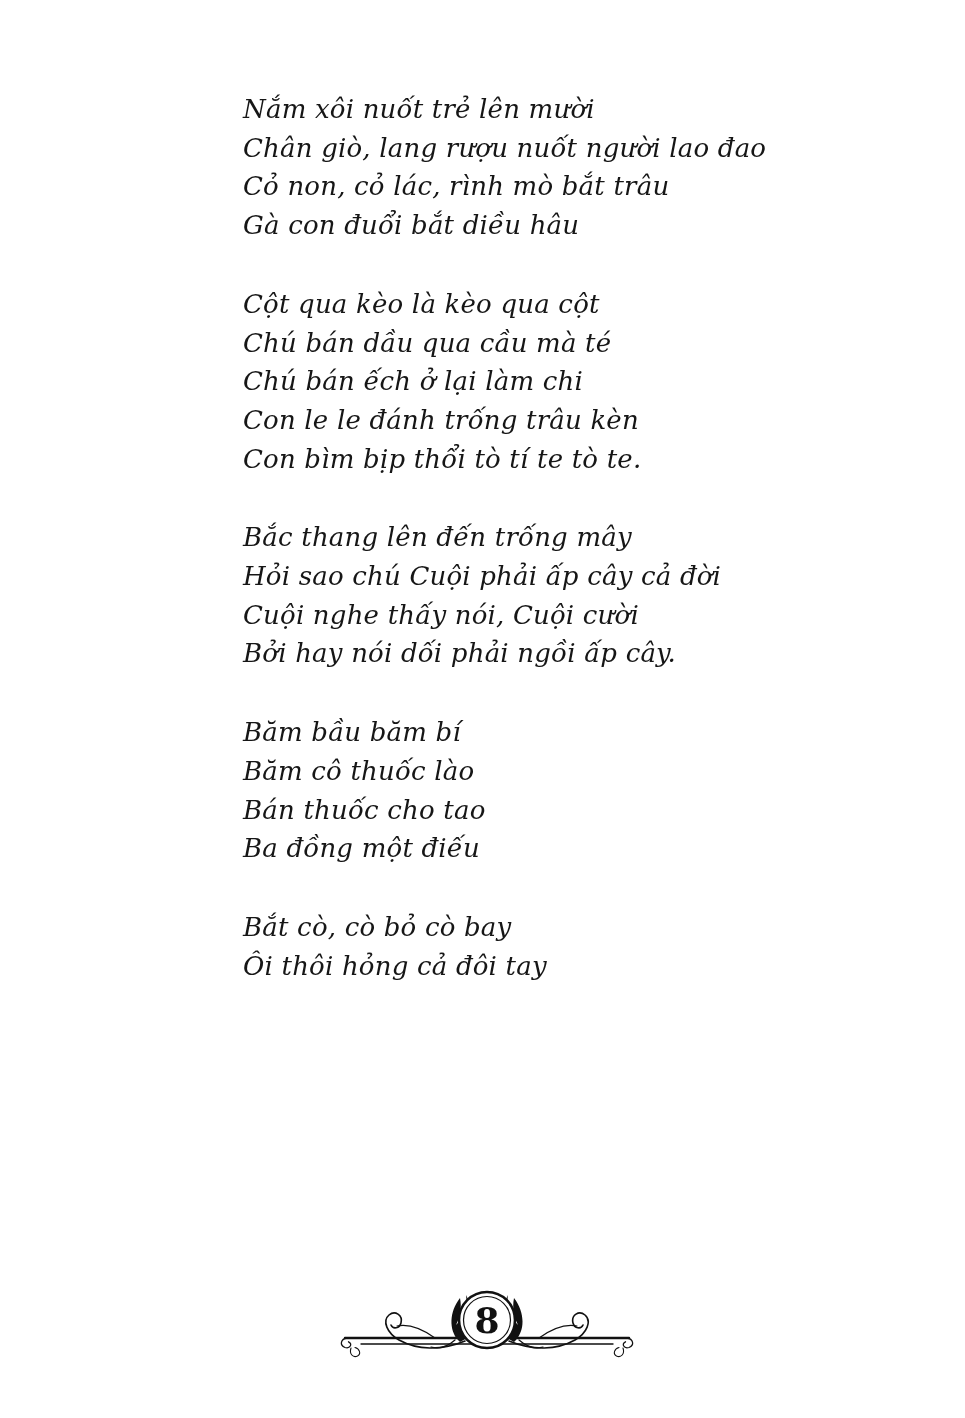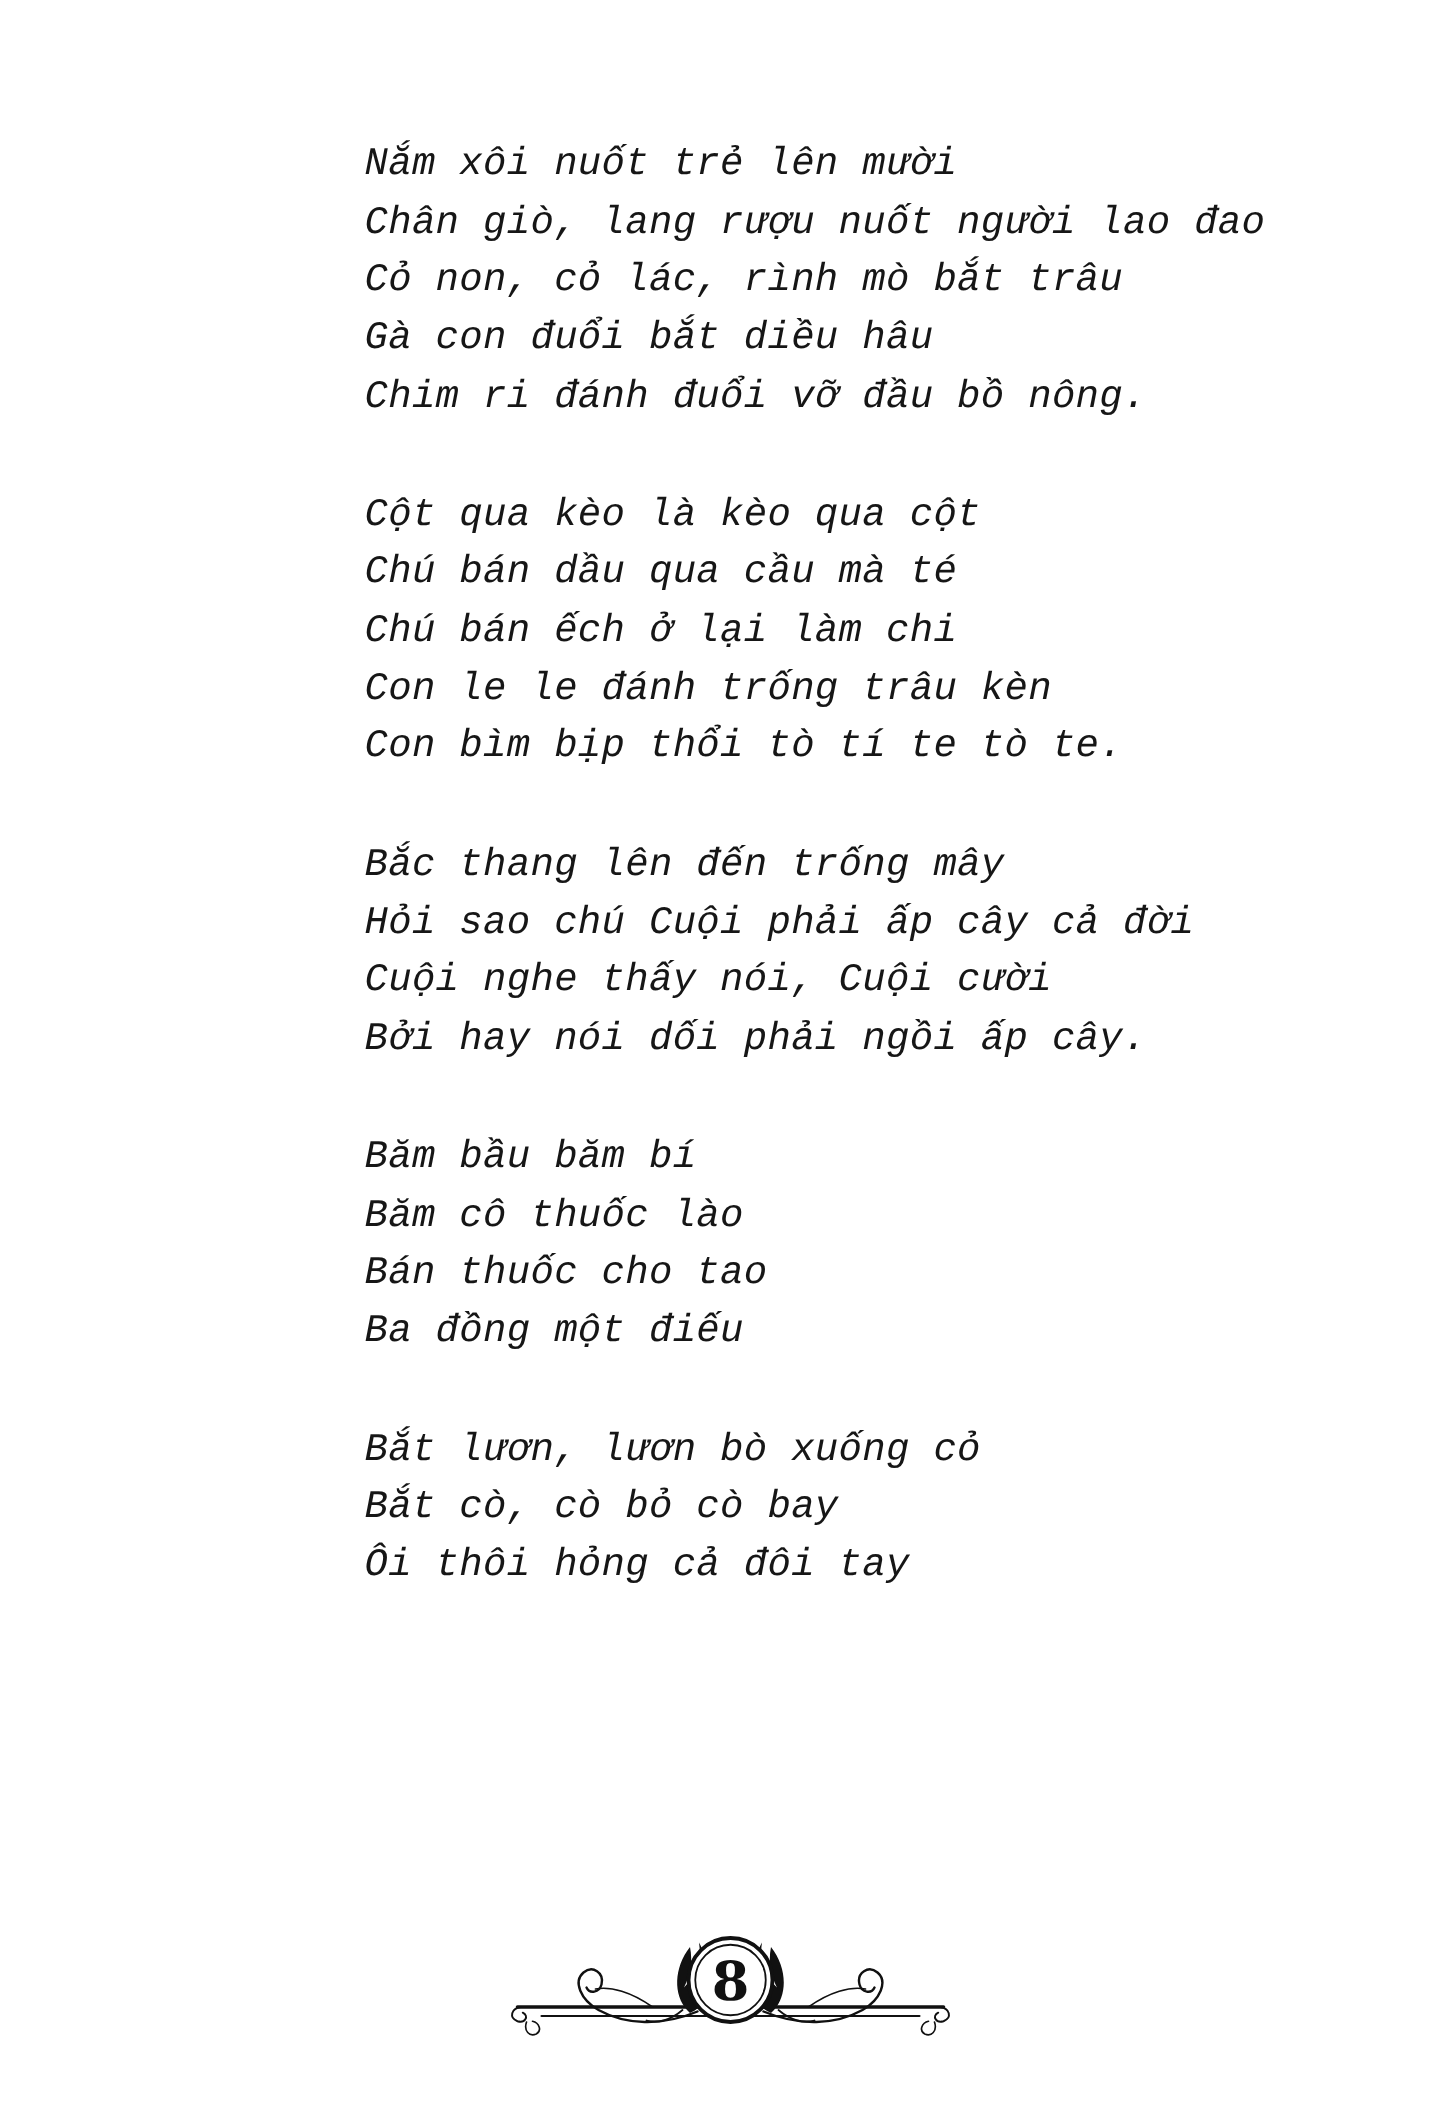--- a/index.html
+++ b/index.html
@@ -22,21 +22,20 @@
   #poem {
     position: absolute;
     left: 243px;
     top: 90px;
     width: 560px;
     color: #161616;
     font-style: italic;
     font-size: 26px;
     line-height: 38.7px;
     letter-spacing: 0.2px;
-    font-family: Liberation Mono, monospace;
   }
   .stanza {
     margin: 0 0 40px 0;
   }
   .poem-line {
     white-space: nowrap;
   }
   #footer-ornament {
     position: absolute;
     left: 337px;
@@ -58,21 +57,20 @@
 <body>
 
 <div id="page">
 
   <div id="poem">
       <div class="stanza">
         <div class="poem-line">Nắm xôi nuốt trẻ lên mười</div>
         <div class="poem-line">Chân giò, lang rượu nuốt người lao đao</div>
         <div class="poem-line">Cỏ non, cỏ lác, rình mò bắt trâu</div>
         <div class="poem-line">Gà con đuổi bắt diều hâu</div>
-        <div class="poem-line">Chim ri đánh đuổi vỡ đầu bồ nông.</div>
       </div>
       <div class="stanza">
         <div class="poem-line">Cột qua kèo là kèo qua cột</div>
         <div class="poem-line">Chú bán dầu qua cầu mà té</div>
         <div class="poem-line">Chú bán ếch ở lại làm chi</div>
         <div class="poem-line">Con le le đánh trống trâu kèn</div>
         <div class="poem-line">Con bìm bịp thổi tò tí te tò te.</div>
       </div>
       <div class="stanza">
         <div class="poem-line">Bắc thang lên đến trống mây</div>
@@ -80,21 +78,20 @@
         <div class="poem-line">Cuội nghe thấy nói, Cuội cười</div>
         <div class="poem-line">Bởi hay nói dối phải ngồi ấp cây.</div>
       </div>
       <div class="stanza">
         <div class="poem-line">Băm bầu băm bí</div>
         <div class="poem-line">Băm cô thuốc lào</div>
         <div class="poem-line">Bán thuốc cho tao</div>
         <div class="poem-line">Ba đồng một điếu</div>
       </div>
       <div class="stanza">
-        <div class="poem-line">Bắt lươn, lươn bò xuống cỏ</div>
         <div class="poem-line">Bắt cò, cò bỏ cò bay</div>
         <div class="poem-line">Ôi thôi hỏng cả đôi tay</div>
       </div>
     </div>
 
   <div id="footer-ornament">
     <svg viewBox="0 0 300 100" xmlns="http://www.w3.org/2000/svg">
       <g stroke="#111111" fill="none" stroke-linecap="round">
 
         <path d="M8,60 H292" stroke-width="2.4"></path>

